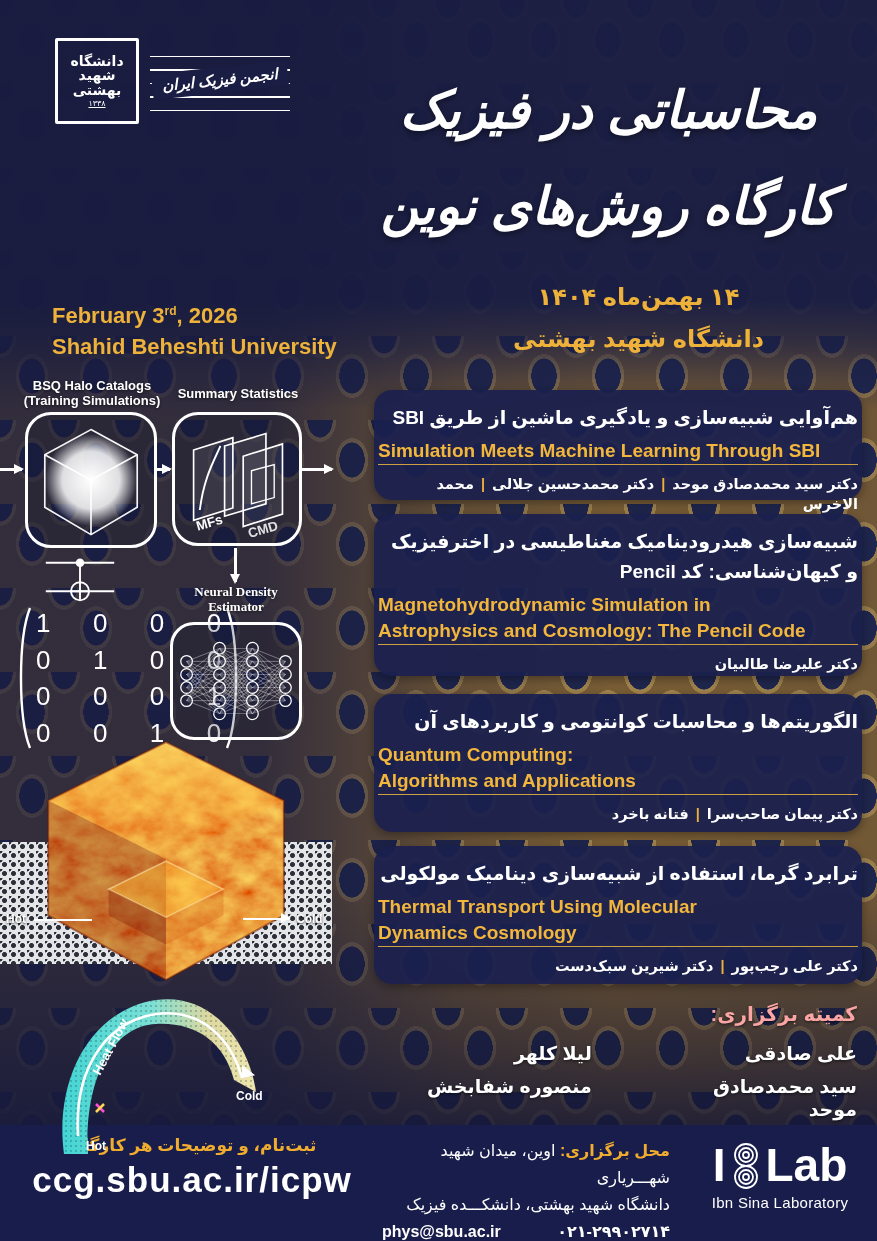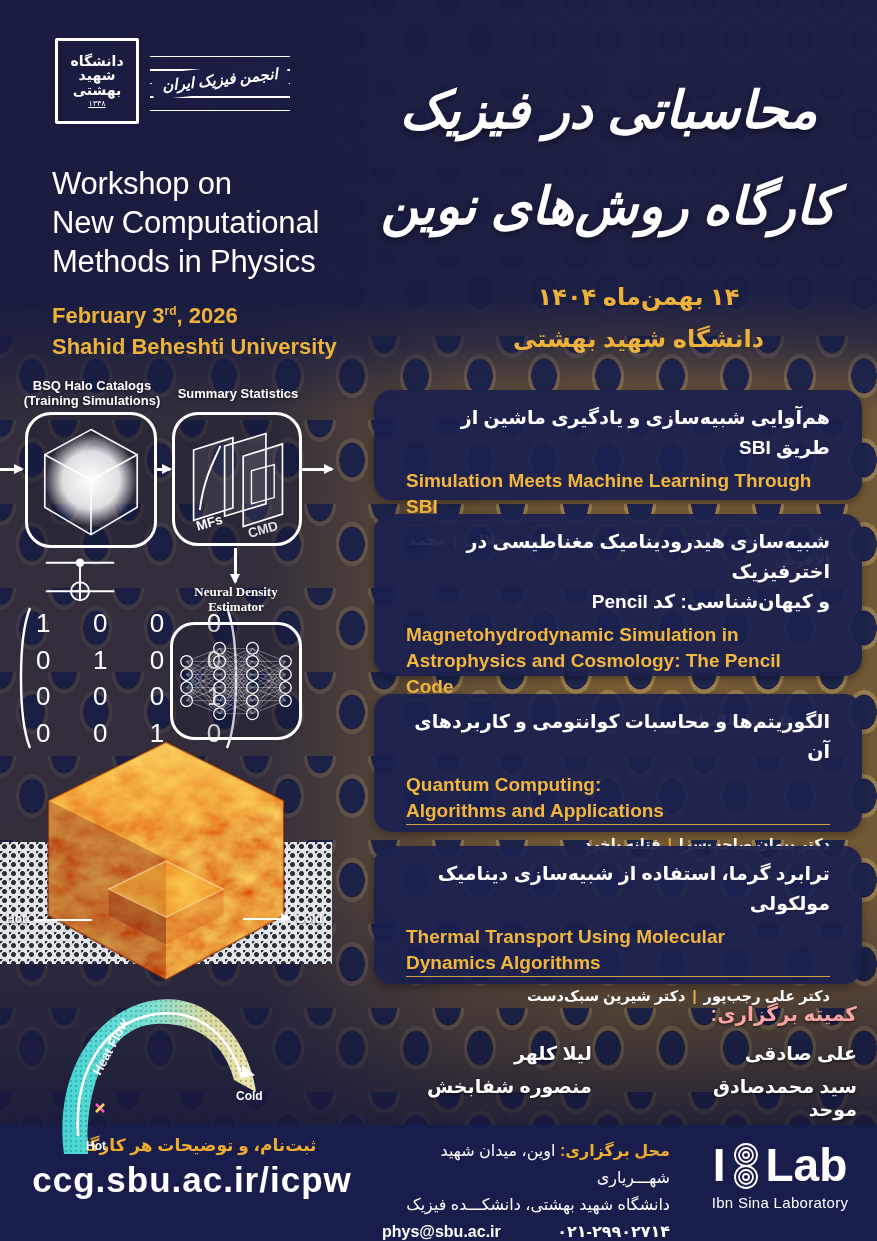--- a/index.html
+++ b/index.html
@@ -92,21 +92,21 @@
       radial-gradient(circle at 0px 0px,    #2c3038 0 2.1px, rgba(0,0,0,0) 2.9px);
     background-size:9px 9px;
   }
   .cube-svg{position:absolute; left:30px; top:733px; width:272px; height:258px;}
   .hc-label{position:absolute; font-size:12px; font-weight:bold; color:#fff; text-shadow:0 1px 2px rgba(0,0,0,.7);}
   .hline{position:absolute; border-top:2px solid #fff;}
   .arch-svg{position:absolute; left:4px; top:984px; width:312px; height:172px; z-index:6;}
   
   .card{
     position:absolute; left:374px; width:488px; box-sizing:border-box;
-    background:rgba(27,32,78,.94); border-radius:18px; padding:13px 32px 10px;
+    background:rgba(27,32,78,.94); border-radius:18px; padding:13px 4px 10px;
     display:flex; flex-direction:column; box-shadow:0 3px 10px rgba(0,0,0,.35);
   }
   .card .fa{direction:rtl; text-align:right; font-size:19px; font-weight:bold; line-height:30px; color:#fff;}
   .card .en{text-align:left; font-size:19px; font-weight:bold; line-height:26px; color:#f2b63c; margin-top:5px;}
   .card .divider{border-top:1.5px solid #cfa040; margin-top:auto;}
   .card .speakers{direction:rtl; text-align:right; font-size:14.5px; font-weight:bold; color:#fff; padding:9px 0 2px; line-height:20px;}
   .card .speakers .sep{color:#eeb23a; padding:0 7px; font-weight:bold;}
   
   .committee{position:absolute; right:20px; top:1002px; width:430px; direction:rtl; text-align:right; z-index:5;}
   .committee .hdr{color:#fca5a5; font-size:20px; font-weight:bold; text-shadow:0 1px 3px rgba(0,0,0,.6);}
@@ -146,25 +146,20 @@
     <span class="t">انجمن فیزیک ایران</span>
   </div>
 
   <div class="title-fa">
     <div>محاسباتی در فیزیک</div>
     <div>کارگاه روش‌های نوین</div>
   </div>
   <div class="date-fa">
     <div>۱۴ بهمن‌ماه ۱۴۰۴</div>
     <div>دانشگاه شهید بهشتی</div>
-  </div>
-  <div class="title-en">
-    <div>Workshop on</div>
-    <div>New Computational</div>
-    <div>Methods in Physics</div>
   </div>
   <div class="date-en">
     <div><span>February 3</span><sup>rd</sup><span>, 2026</span></div>
     <div>Shahid Beheshti University</div>
   </div>
 
   <div class="fig-label" style="left:18px; top:378px; width:148px;">
     <div>BSQ Halo Catalogs</div>
     <div>(Training Simulations)</div>
   </div>
@@ -431,21 +426,21 @@
     <div class="speakers"><span>دکتر پیمان صاحب‌سرا</span><span class="sep">|</span><span>فتانه باخرد</span></div>
   </div>
 
   <div class="card" style="top:846px; height:138px;">
     <div class="fa">
         <div>ترابرد گرما، استفاده از شبیه‌سازی دینامیک مولکولی</div>
         <div></div>
       </div>
     <div class="en">
         <div>Thermal Transport Using Molecular</div>
-        <div>Dynamics Algorithms</div>
+        <div>Dynamics Cosmology</div>
       </div>
     <div class="divider"></div>
     <div class="speakers"><span>دکتر علی رجب‌پور</span><span class="sep">|</span><span>دکتر شیرین سبک‌دست</span></div>
   </div>
 
   <div class="committee">
     <div class="hdr">کمیته برگزاری:</div>
     <div class="names">
       <div>علی صادقی</div>
       <div>لیلا کلهر</div>

